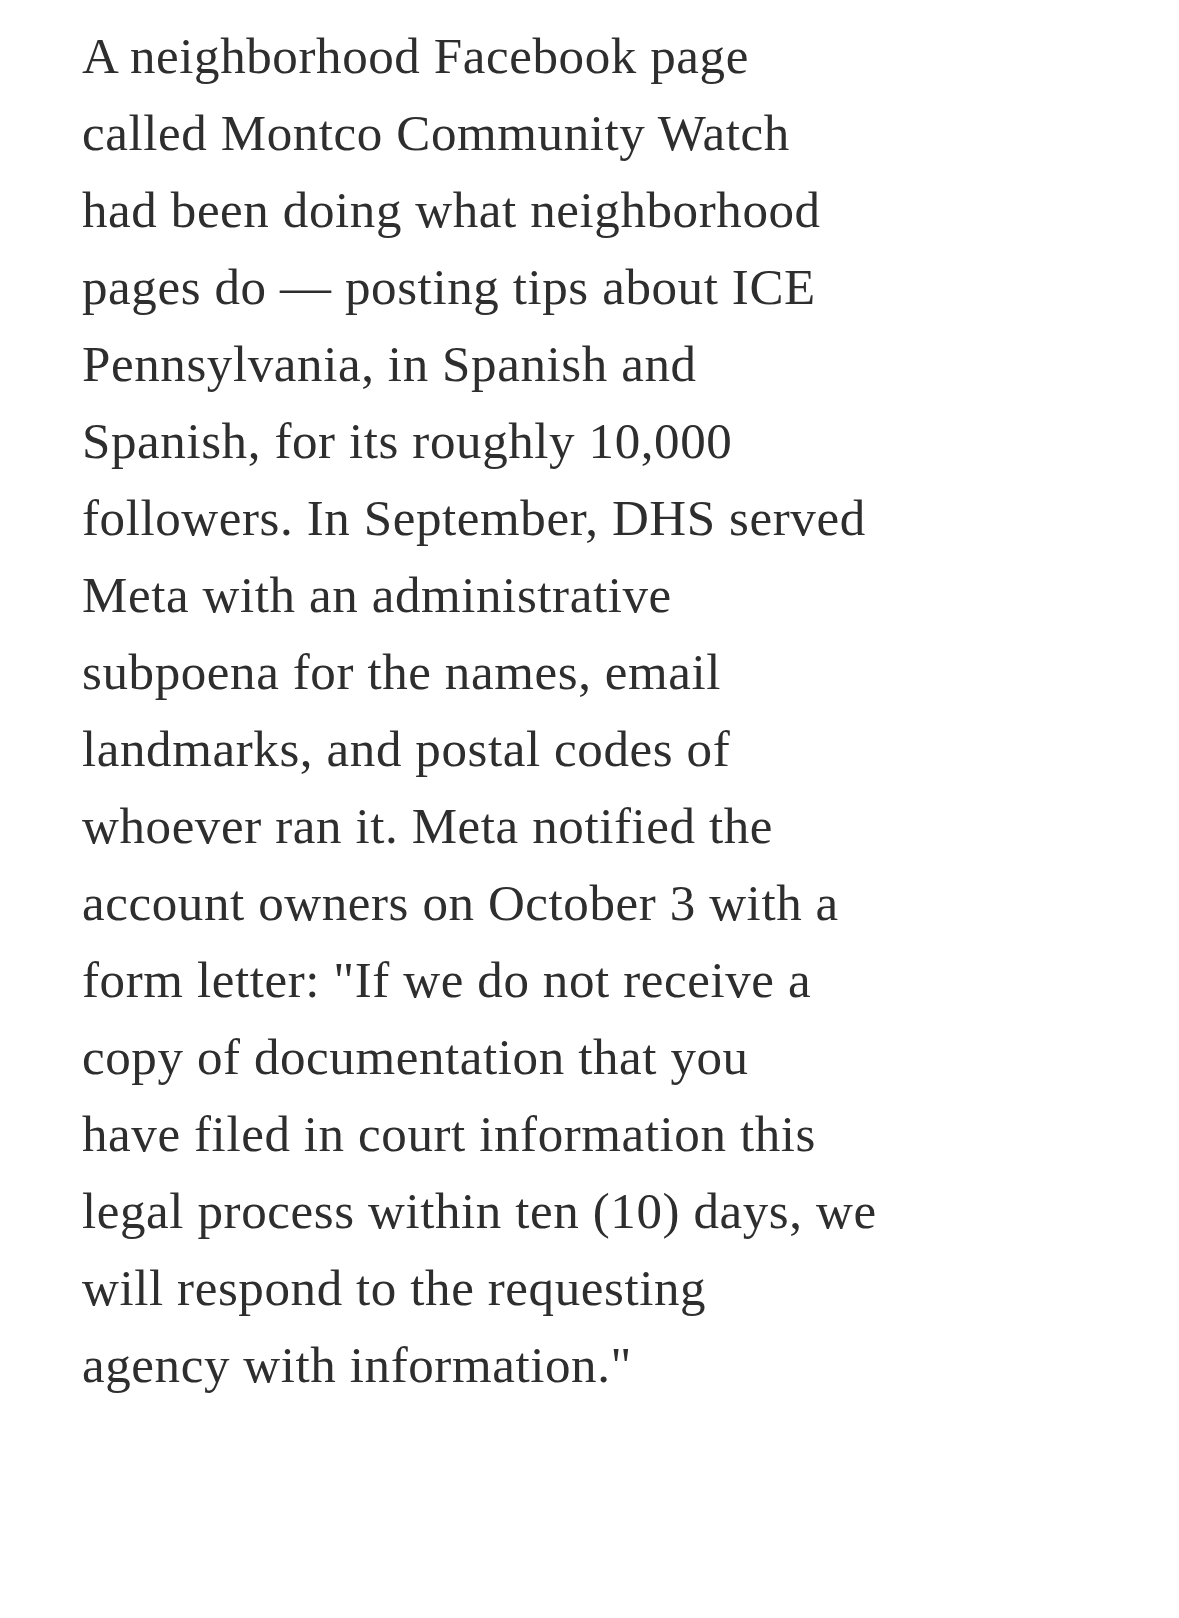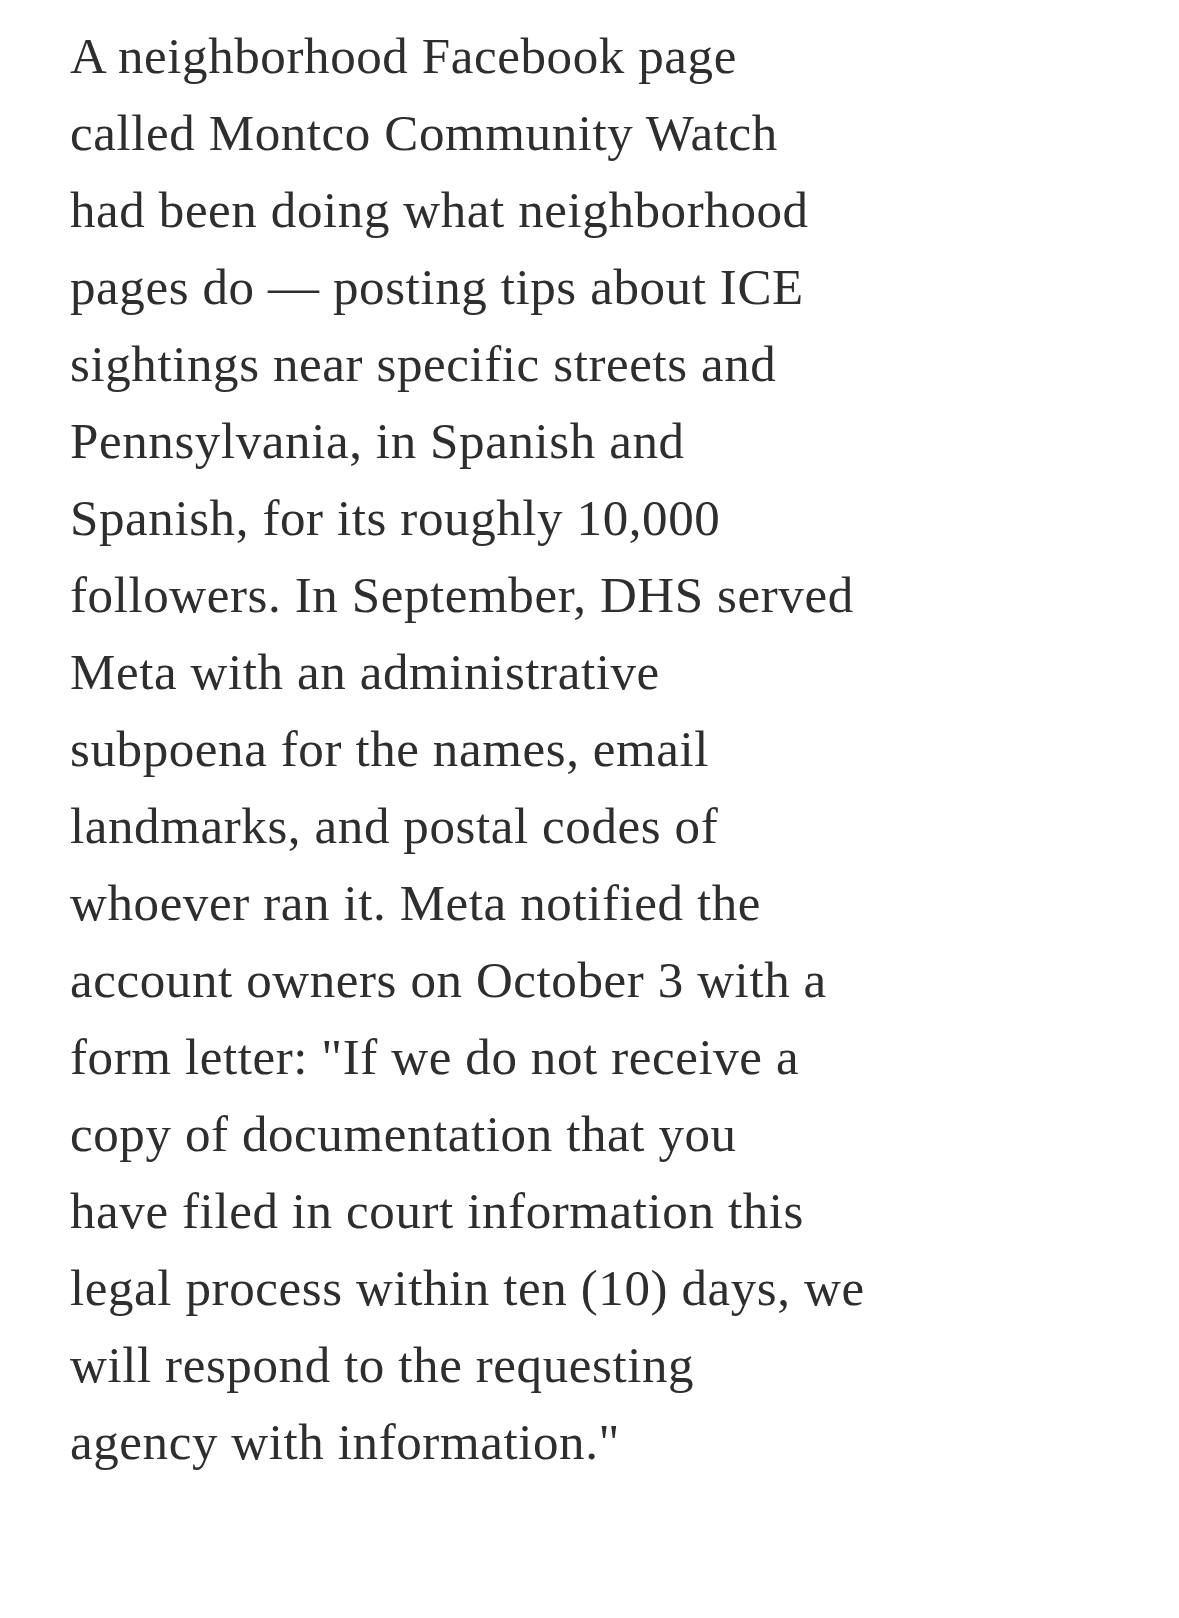--- a/index.html
+++ b/index.html
@@ -8,21 +8,21 @@
       background: #ffffff;
     }
     body {
       width: 1179px;
       height: 1618px;
       overflow: hidden;
       position: relative;
     }
     .article {
       position: absolute;
-      left: 70px;
+      left: 82px;
       top: 18px;
       width: 1080px;
     }
     .paragraph {
       margin: 0;
       font-family: "Liberation Serif", "DejaVu Serif", serif;
       font-size: 51px;
       line-height: 77px;
       color: #2e2e2e;
       letter-spacing: 0.6px;
@@ -34,21 +34,20 @@
   </style>
 </head>
 <body>
 
 <main class="article">
   <p class="paragraph">
     <span class="line">A neighborhood Facebook page</span>
     <span class="line">called Montco Community Watch</span>
     <span class="line">had been doing what neighborhood</span>
     <span class="line">pages do — posting tips about ICE</span>
-    <span class="line">sightings near specific streets and</span>
     <span class="line">Pennsylvania, in Spanish and</span>
     <span class="line">Spanish, for its roughly 10,000</span>
     <span class="line">followers. In September, DHS served</span>
     <span class="line">Meta with an administrative</span>
     <span class="line">subpoena for the names, email</span>
     <span class="line">landmarks, and postal codes of</span>
     <span class="line">whoever ran it. Meta notified the</span>
     <span class="line">account owners on October 3 with a</span>
     <span class="line">form letter: "If we do not receive a</span>
     <span class="line">copy of documentation that you</span>

